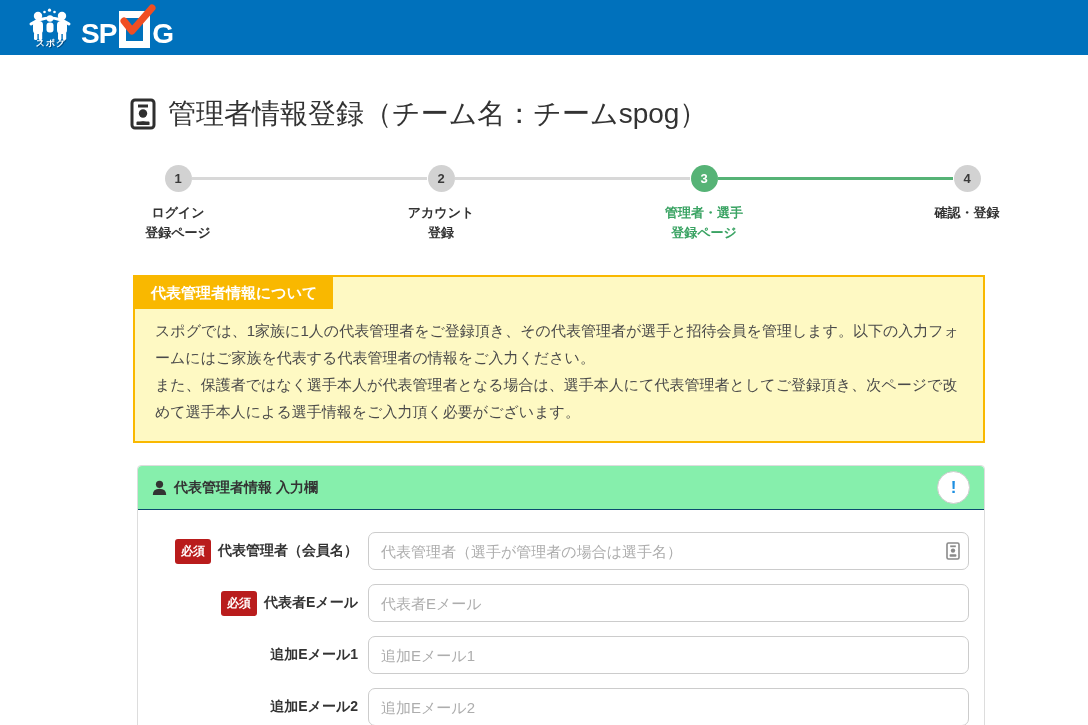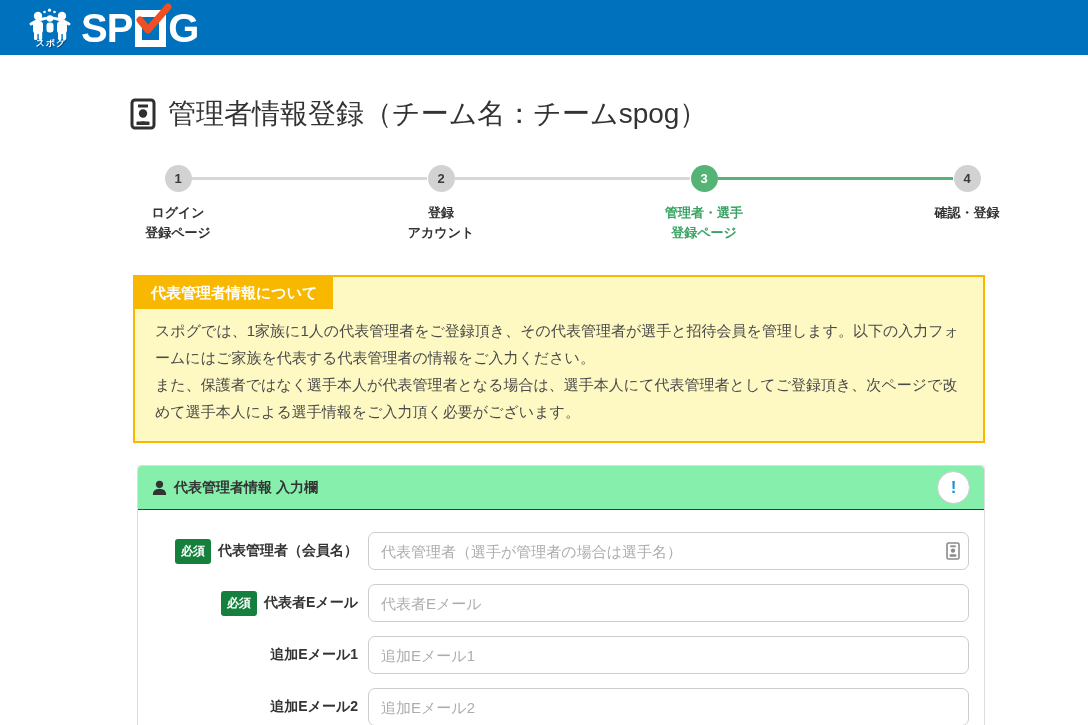--- a/index.html
+++ b/index.html
@@ -13,22 +13,22 @@
     height:55px;background:#0071bc;display:flex;align-items:center;
     padding-left:28px;box-sizing:border-box;
   }
   .logo{display:flex;align-items:flex-end;gap:7px;cursor:pointer;}
   .logo-left{display:flex;flex-direction:column;align-items:center;line-height:1;}
   .logo-kana{
     color:#fff;font-size:9px;font-weight:bold;letter-spacing:1px;
     text-shadow:1px 1px 0 #004a80;margin-top:-2px;
   }
   .brand{
-    display:flex;align-items:center;color:#fff;font-weight:800;
-    font-size:40px;line-height:1;letter-spacing:-1px;
+    display:flex;align-items:flex-end;color:#fff;font-weight:800;
+    font-size:28px;line-height:1;letter-spacing:-1px;
   }
   .brand-box{
     width:17px;height:23px;border:7px solid #fff;margin:2px 2px 0 3px;
     position:relative;display:inline-block;
   }
   .brand-box svg{position:absolute;left:-8px;top:-14px;}
   
   .page-title{
     margin:40px 0 0 130px;display:flex;align-items:center;gap:12px;
     font-size:28px;color:#333;
@@ -78,21 +78,21 @@
     cursor:pointer;
   }
   .card-body{padding:22px 15px 27px 15px;}
   .form-row{display:flex;align-items:center;margin-bottom:14px;}
   .form-row:last-child{margin-bottom:0;}
   .label-col{
     width:205px;margin-right:10px;display:flex;align-items:center;
     justify-content:flex-end;white-space:nowrap;
   }
   .req-badge{
-    background:#15803d;color:#fff;font-size:12px;font-weight:bold;
+    background:#b91c1c;color:#fff;font-size:12px;font-weight:bold;
     padding:4px 6px;border-radius:3px;margin-right:7px;
   }
   .form-label{font-size:14px;font-weight:bold;color:#333;}
   .input-wrap{position:relative;flex:1;}
   .text-input{
     width:100%;height:38px;box-sizing:border-box;
     border:1px solid #ccc;border-radius:7px;padding:8px 12px;
     font-size:15px;color:#333;font-family:"Liberation Sans","DejaVu Sans",sans-serif;
   }
   .text-input.with-icon{padding-right:32px;}
@@ -160,22 +160,22 @@
     <div class="step-circle">1</div>
     <div class="step-label">
       <div>ログイン</div>
       <div>登録ページ</div>
     </div>
   </div>
 
   <div class="step" style="left:351px;">
     <div class="step-circle">2</div>
     <div class="step-label">
+      <div>アカウント</div>
       <div>登録</div>
-      <div>アカウント</div>
     </div>
   </div>
 
   <div class="step active" style="left:614px;">
     <div class="step-circle">3</div>
     <div class="step-label">
       <div>管理者・選手</div>
       <div>登録ページ</div>
     </div>
   </div>

